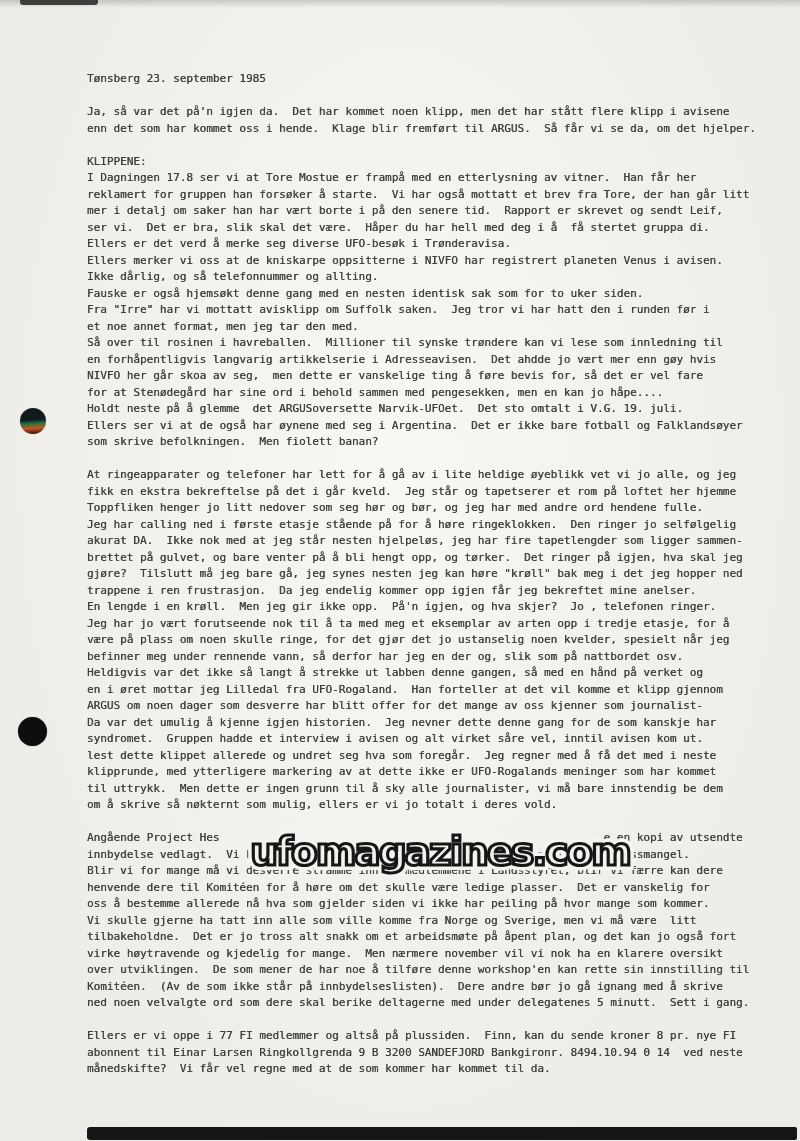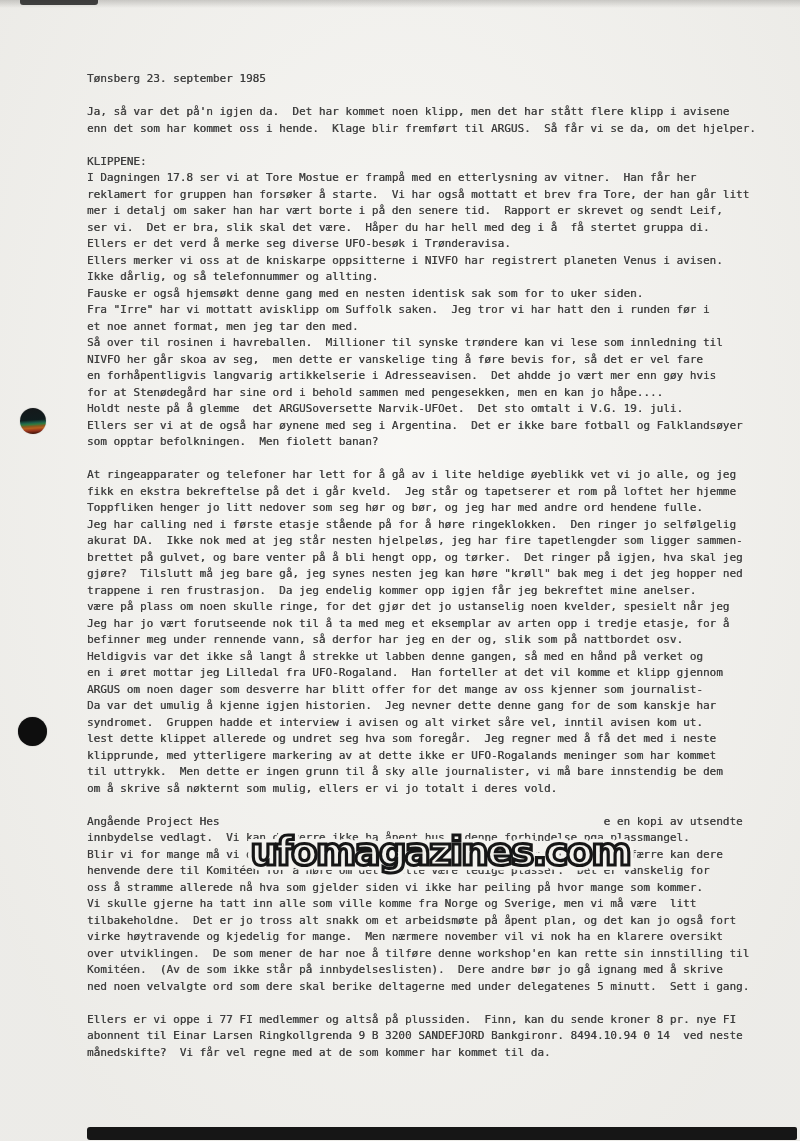--- a/index.html
+++ b/index.html
@@ -80,53 +80,54 @@
       <div class="line">reklamert for gruppen han forsøker å starte.  Vi har også mottatt et brev fra Tore, der han går litt</div>
       <div class="line">mer i detalj om saker han har vært borte i på den senere tid.  Rapport er skrevet og sendt Leif,</div>
       <div class="line">ser vi.  Det er bra, slik skal det være.  Håper du har hell med deg i å  få stertet gruppa di.</div>
       <div class="line">Ellers er det verd å merke seg diverse UFO-besøk i Trønderavisa.</div>
       <div class="line">Ellers merker vi oss at de kniskarpe oppsitterne i NIVFO har registrert planeten Venus i avisen.</div>
       <div class="line">Ikke dårlig, og så telefonnummer og allting.</div>
       <div class="line">Fauske er også hjemsøkt denne gang med en nesten identisk sak som for to uker siden.</div>
       <div class="line">Fra "Irre" har vi mottatt avisklipp om Suffolk saken.  Jeg tror vi har hatt den i runden før i</div>
       <div class="line">et noe annet format, men jeg tar den med.</div>
       <div class="line">Så over til rosinen i havreballen.  Millioner til synske trøndere kan vi lese som innledning til</div>
+      <div class="line">en forhåpentligvis langvarig artikkelserie i Adresseavisen.  Det ahdde jo vært mer enn gøy hvis</div>
       <div class="line">NIVFO her går skoa av seg,  men dette er vanskelige ting å føre bevis for, så det er vel fare</div>
-      <div class="line">en forhåpentligvis langvarig artikkelserie i Adresseavisen.  Det ahdde jo vært mer enn gøy hvis</div>
       <div class="line">for at Stenødegård har sine ord i behold sammen med pengesekken, men en kan jo håpe....</div>
       <div class="line">Holdt neste på å glemme  det ARGUSoversette Narvik-UFOet.  Det sto omtalt i V.G. 19. juli.</div>
       <div class="line">Ellers ser vi at de også har øynene med seg i Argentina.  Det er ikke bare fotball og Falklandsøyer</div>
-      <div class="line">som opptar befolkningen.  Men fiolett banan?</div>
+      <div class="line">som skrive befolkningen.  Men fiolett banan?</div>
       <div class="line">&nbsp;</div>
       <div class="line">At ringeapparater og telefoner har lett for å gå av i lite heldige øyeblikk vet vi jo alle, og jeg</div>
       <div class="line">fikk en ekstra bekreftelse på det i går kveld.  Jeg står og tapetserer et rom på loftet her hjemme</div>
       <div class="line">Toppfliken henger jo litt nedover som seg hør og bør, og jeg har med andre ord hendene fulle.</div>
       <div class="line">Jeg har calling ned i første etasje stående på for å høre ringeklokken.  Den ringer jo selfølgelig</div>
       <div class="line">akurat DA.  Ikke nok med at jeg står nesten hjelpeløs, jeg har fire tapetlengder som ligger sammen-</div>
       <div class="line">brettet på gulvet, og bare venter på å bli hengt opp, og tørker.  Det ringer på igjen, hva skal jeg</div>
       <div class="line">gjøre?  Tilslutt må jeg bare gå, jeg synes nesten jeg kan høre "krøll" bak meg i det jeg hopper ned</div>
       <div class="line">trappene i ren frustrasjon.  Da jeg endelig kommer opp igjen får jeg bekreftet mine anelser.</div>
+      <div class="line">En lengde i en krøll.  Men jeg gir ikke opp.  På'n igjen, og hva skjer?  Jo , telefonen ringer.</div>
+      <div class="line">Jeg har jo vært forutseende nok til å ta med meg et eksemplar av arten opp i tredje etasje, for å</div>
       <div class="line">være på plass om noen skulle ringe, for det gjør det jo ustanselig noen kvelder, spesielt når jeg</div>
-      <div class="line">Jeg har jo vært forutseende nok til å ta med meg et eksemplar av arten opp i tredje etasje, for å</div>
       <div class="line">befinner meg under rennende vann, så derfor har jeg en der og, slik som på nattbordet osv.</div>
       <div class="line">Heldigvis var det ikke så langt å strekke ut labben denne gangen, så med en hånd på verket og</div>
       <div class="line">en i øret mottar jeg Lilledal fra UFO-Rogaland.  Han forteller at det vil komme et klipp gjennom</div>
       <div class="line">ARGUS om noen dager som desverre har blitt offer for det mange av oss kjenner som journalist-</div>
       <div class="line">Da var det umulig å kjenne igjen historien.  Jeg nevner dette denne gang for de som kanskje har</div>
       <div class="line">syndromet.  Gruppen hadde et interview i avisen og alt virket såre vel, inntil avisen kom ut.</div>
       <div class="line">lest dette klippet allerede og undret seg hva som foregår.  Jeg regner med å få det med i neste</div>
       <div class="line">klipprunde, med ytterligere markering av at dette ikke er UFO-Rogalands meninger som har kommet</div>
       <div class="line">til uttrykk.  Men dette er ingen grunn til å sky alle journalister, vi må bare innstendig be dem</div>
       <div class="line">om å skrive så nøkternt som mulig, ellers er vi jo totalt i deres vold.</div>
       <div class="line">&nbsp;</div>
       <div class="line">Angående Project Hes                                                          e en kopi av utsendte</div>
       <div class="line">innbydelse vedlagt.  Vi kan desverre ikke ha åpent hus i denne forbindelse pga plassmangel.</div>
       <div class="line">Blir vi for mange må vi desverre stramme inn på medlemmene i Landsstyret, blir vi færre kan dere</div>
       <div class="line">henvende dere til Komitéen for å høre om det skulle være ledige plasser.  Det er vanskelig for</div>
-      <div class="line">oss å stramme allerede nå hva som gjelder siden vi ikke har peiling på hvor mange som kommer.</div>
+      <div class="line">oss å bestemme allerede nå hva som gjelder siden vi ikke har peiling på hvor mange som kommer.</div>
       <div class="line">Vi skulle gjerne ha tatt inn alle som ville komme fra Norge og Sverige, men vi må være  litt</div>
       <div class="line">tilbakeholdne.  Det er jo tross alt snakk om et arbeidsmøte på åpent plan, og det kan jo også fort</div>
       <div class="line">virke høytravende og kjedelig for mange.  Men nærmere november vil vi nok ha en klarere oversikt</div>
       <div class="line">over utviklingen.  De som mener de har noe å tilføre denne workshop'en kan rette sin innstilling til</div>
       <div class="line">Komitéen.  (Av de som ikke står på innbydelseslisten).  Dere andre bør jo gå ignang med å skrive</div>
       <div class="line">ned noen velvalgte ord som dere skal berike deltagerne med under delegatenes 5 minutt.  Sett i gang.</div>
       <div class="line">&nbsp;</div>
       <div class="line">Ellers er vi oppe i 77 FI medlemmer og altså på plussiden.  Finn, kan du sende kroner 8 pr. nye FI</div>
       <div class="line">abonnent til Einar Larsen Ringkollgrenda 9 B 3200 SANDEFJORD Bankgironr. 8494.10.94 0 14  ved neste</div>
       <div class="line">månedskifte?  Vi får vel regne med at de som kommer har kommet til da.</div>

